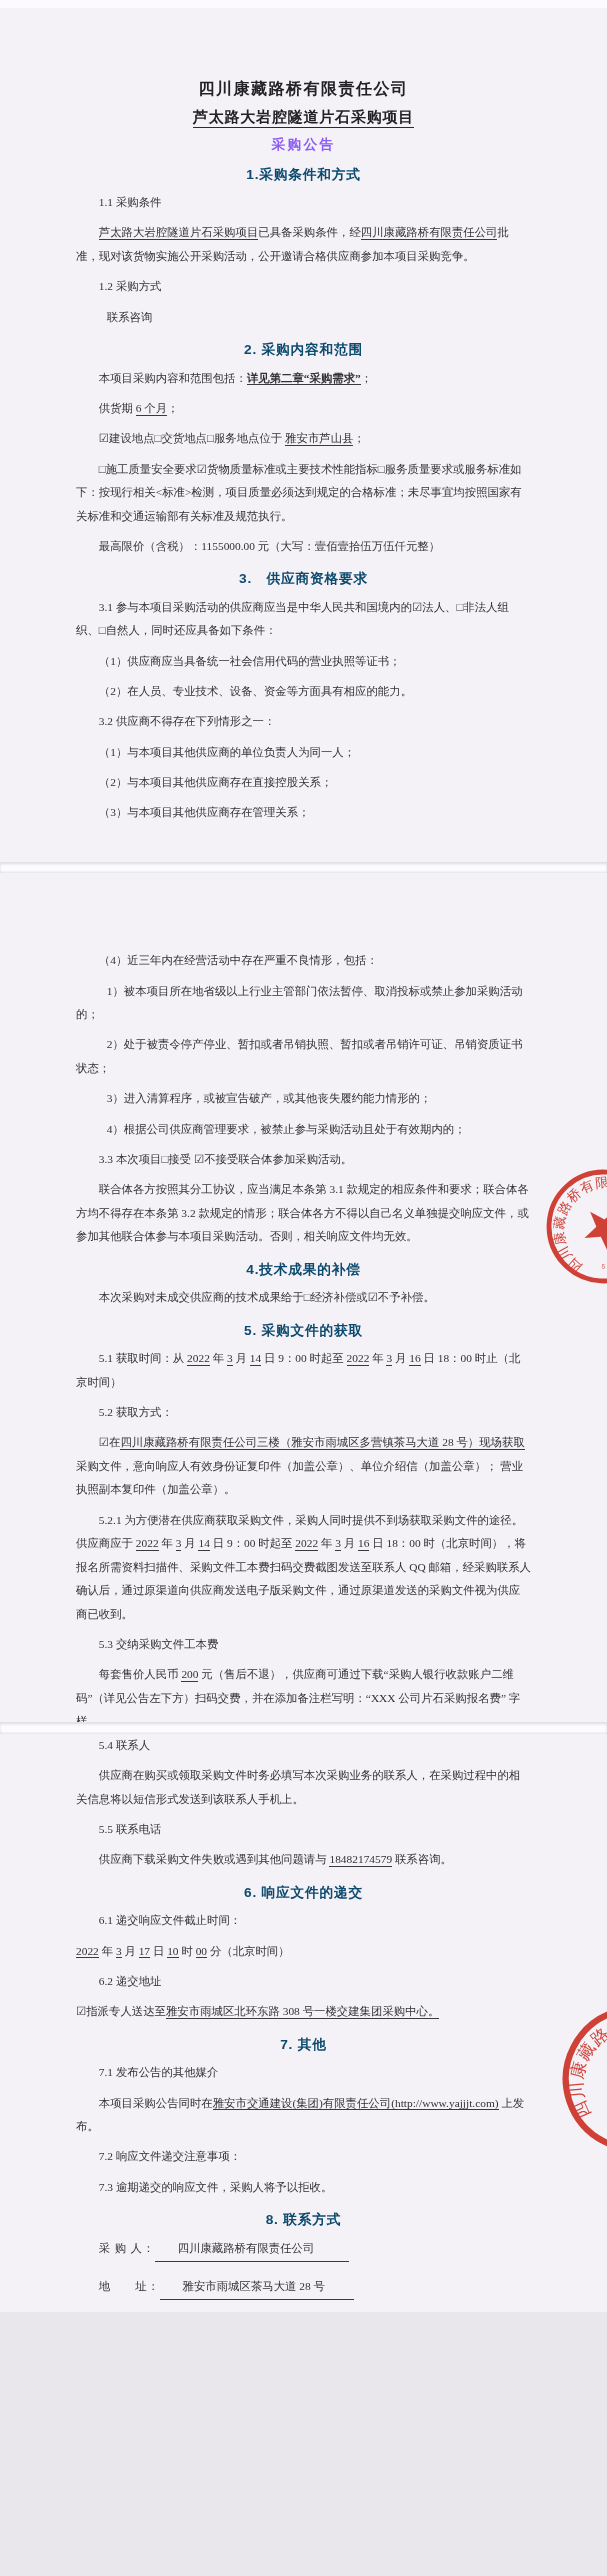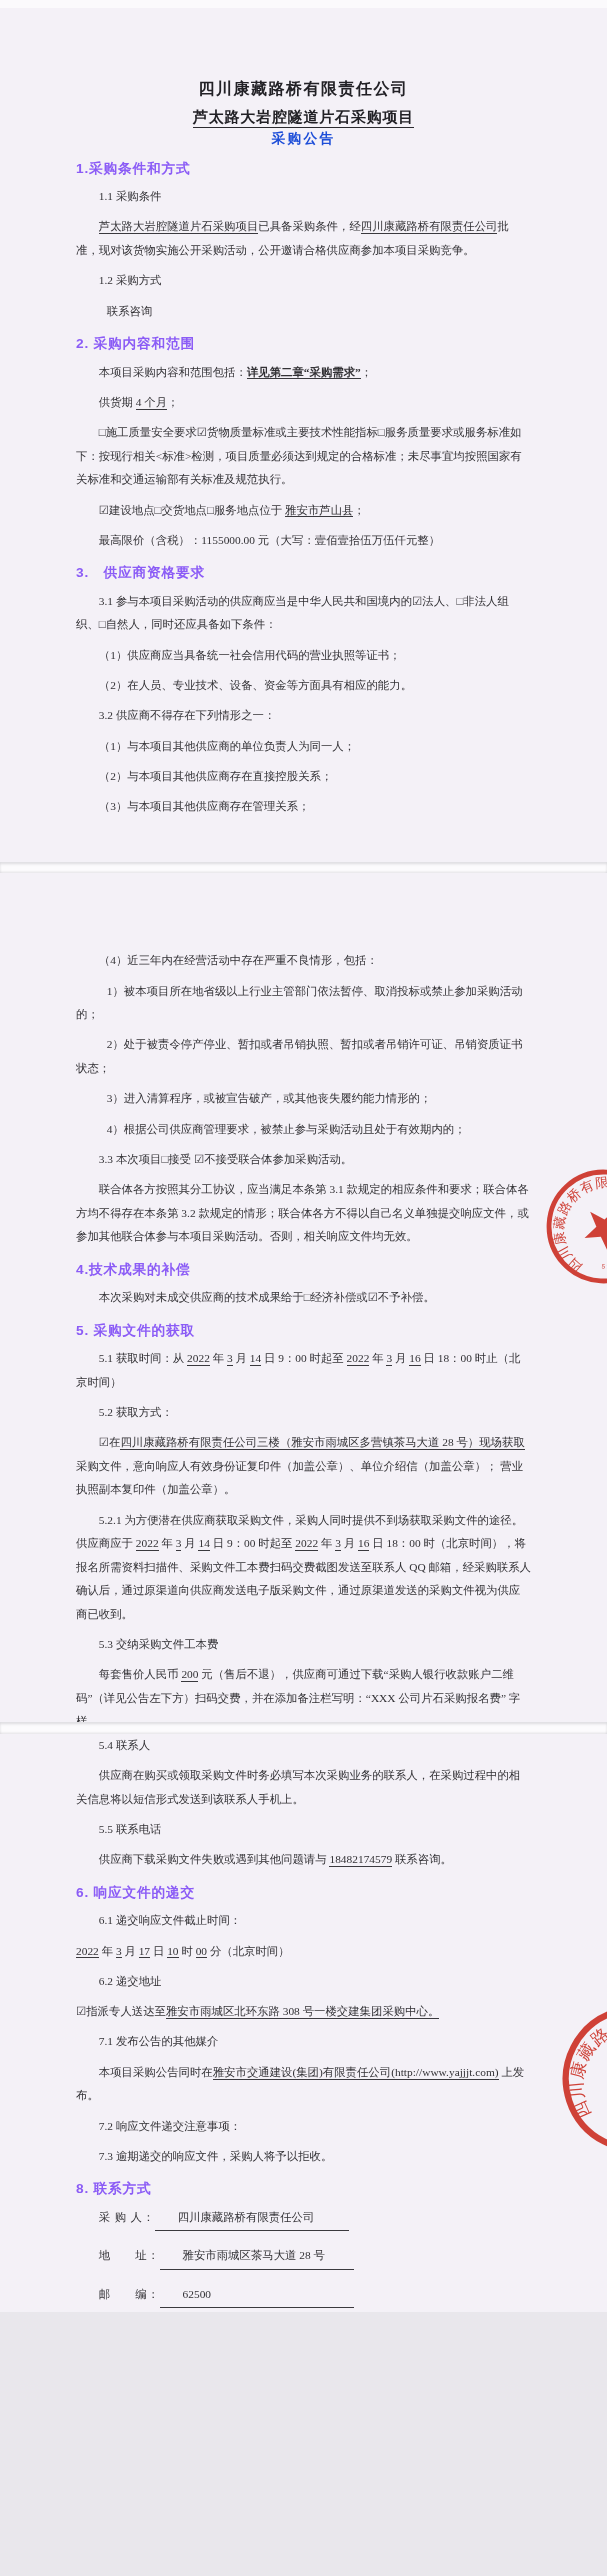--- a/index.html
+++ b/index.html
@@ -13,24 +13,24 @@
   .pagegap{height:11.4px;background:#fcfbfd;
            box-shadow:inset 0 2.3px 2.3px rgba(60,55,70,.14), inset 0 -1.5px 1.5px rgba(60,55,70,.10);}
   .edge-top{position:absolute;top:0;left:0;right:0;height:7.6px;background:#fbfafc;}
 
   
   .title1{margin:0;padding-top:79px;text-align:center;font-family:"Liberation Sans",sans-serif;
           font-weight:bold;font-size:16px;color:#222126;letter-spacing:1.5px;}
   .title2{margin:7.6px 0 0;text-align:center;font-family:"Liberation Sans",sans-serif;
           font-weight:bold;font-size:15px;color:#222126;letter-spacing:0.8px;}
   .title2 .tu{border-bottom:1.5px solid #2b2a2f;padding-bottom:2.3px;}
-  .title3{margin:3px 0 0;text-align:center;font-family:"Liberation Sans",sans-serif;
-          font-weight:bold;font-size:13.7px;color:#1d4ed8;letter-spacing:2.3px;}
+  .title3{margin:9px 0 0;text-align:center;font-family:"Liberation Sans",sans-serif;
+          font-weight:bold;font-size:13.7px;color:#8b5cf6;letter-spacing:2.3px;}
   .head{font-family:"Liberation Sans",sans-serif;font-weight:bold;font-size:13.7px;
-        color:#8b5cf6;margin:12px 0 7.6px;letter-spacing:0.8px;}
+        color:#0c4a6e;margin:12px 0 7.6px;letter-spacing:0.8px;text-align:center;}
   .line{margin:0 0 6.8px;font-size:11.4px;line-height:23.5px;}
   .p{text-indent:2em;}
   .p3{text-indent:2.7em;}
   .u{border-bottom:0.8px solid #3a393e;padding-bottom:0.8px;}
   .bu{border-bottom:0.8px solid #3a393e;padding-bottom:0.8px;font-weight:bold;}
   .pad54{padding-top:97px;}
 
   
   .crow{margin:0 0 13px;font-size:11.4px;line-height:23.5px;text-indent:2em;}
   .clabel{letter-spacing:0.8px;margin-top:37px;}
@@ -58,23 +58,23 @@
       <div class="title3">采购公告</div>
 
       <div class="head">1.采购条件和方式</div>
       <div class="line p">1.1 采购条件</div>
       <div class="line p"><span class="u">芦太路大岩腔隧道片石采购项目</span><span>已具备采购条件，经</span><span class="u">四川康藏路桥有限责任公司</span><span>批准，现对该货物实施公开采购活动，公开邀请合格供应商参加本项目采购竞争。</span></div>
       <div class="line p">1.2 采购方式</div>
       <div class="line p3">联系咨询</div>
 
       <div class="head">2. 采购内容和范围</div>
       <div class="line p"><span>本项目采购内容和范围包括：</span><span class="bu">详见第二章“采购需求”</span><span>；</span></div>
-      <div class="line p"><span>供货期 </span><span class="u">4 个月</span><span>；</span></div>
+      <div class="line p"><span>供货期 </span><span class="u">6 个月</span><span>；</span></div>
+      <div class="line p"><span>☑建设地点□交货地点□服务地点位于 </span><span class="u">雅安市芦山县</span><span>；</span></div>
       <div class="line p">□施工质量安全要求☑货物质量标准或主要技术性能指标□服务质量要求或服务标准如下：按现行相关&lt;标准&gt;检测，项目质量必须达到规定的合格标准；未尽事宜均按照国家有关标准和交通运输部有关标准及规范执行。</div>
-      <div class="line p"><span>☑建设地点□交货地点□服务地点位于 </span><span class="u">雅安市芦山县</span><span>；</span></div>
       <div class="line p">最高限价（含税）：1155000.00 元（大写：壹佰壹拾伍万伍仟元整）</div>
 
       <div class="head">3.　供应商资格要求</div>
       <div class="line p">3.1 参与本项目采购活动的供应商应当是中华人民共和国境内的☑法人、□非法人组织、□自然人，同时还应具备如下条件：</div>
       <div class="line p">（1）供应商应当具备统一社会信用代码的营业执照等证书；</div>
       <div class="line p">（2）在人员、专业技术、设备、资金等方面具有相应的能力。</div>
       <div class="line p">3.2 供应商不得存在下列情形之一：</div>
       <div class="line p">（1）与本项目其他供应商的单位负责人为同一人；</div>
       <div class="line p">（2）与本项目其他供应商存在直接控股关系；</div>
       <div class="line p">（3）与本项目其他供应商存在管理关系；</div>
@@ -127,20 +127,21 @@
       <div class="line p">供应商在购买或领取采购文件时务必填写本次采购业务的联系人，在采购过程中的相关信息将以短信形式发送到该联系人手机上。</div>
       <div class="line p">5.5 联系电话</div>
       <div class="line p"><span>供应商下载采购文件失败或遇到其他问题请与 </span><span class="u">18482174579</span><span> 联系咨询。</span></div>
 
       <div class="head">6. 响应文件的递交</div>
       <div class="line p">6.1 递交响应文件截止时间：</div>
       <div class="line"><span class="u">2022</span><span> 年 </span><span class="u">3</span><span> 月 </span><span class="u">17</span><span> 日 </span><span class="u">10</span><span> 时 </span><span class="u">00</span><span> 分（北京时间）</span></div>
       <div class="line p">6.2 递交地址</div>
       <div class="line"><span>☑指派专人送达至</span><span class="u">雅安市雨城区北环东路 308 号一楼交建集团采购中心。</span></div>
 
+      <div class="head">7. 其他</div>
       <div class="line p">7.1 发布公告的其他媒介</div>
       <div class="line p"><span>本项目采购公告同时在</span><span class="u">雅安市交通建设(集团)有限责任公司(http://www.yajjjt.com)</span><span> 上发布。</span></div>
       <div class="line p">7.2 响应文件递交注意事项：</div>
       <div class="line p">7.3 逾期递交的响应文件，采购人将予以拒收。</div>
 
       <div class="head">8. 联系方式</div>
       <div class="crow"><span class="clabel">采 购 人：</span><span class="cvalue">四川康藏路桥有限责任公司</span></div>
       <div class="crow"><span class="clabel">地　　址：</span><span class="cvalue">雅安市雨城区茶马大道 28 号</span></div>
       <div class="crow"><span class="clabel">邮　　编：</span><span class="cvalue">62500</span></div>
       <div class="crow"><span class="clabel">联 系 人：</span><span class="cvalue">陈先生</span></div>

